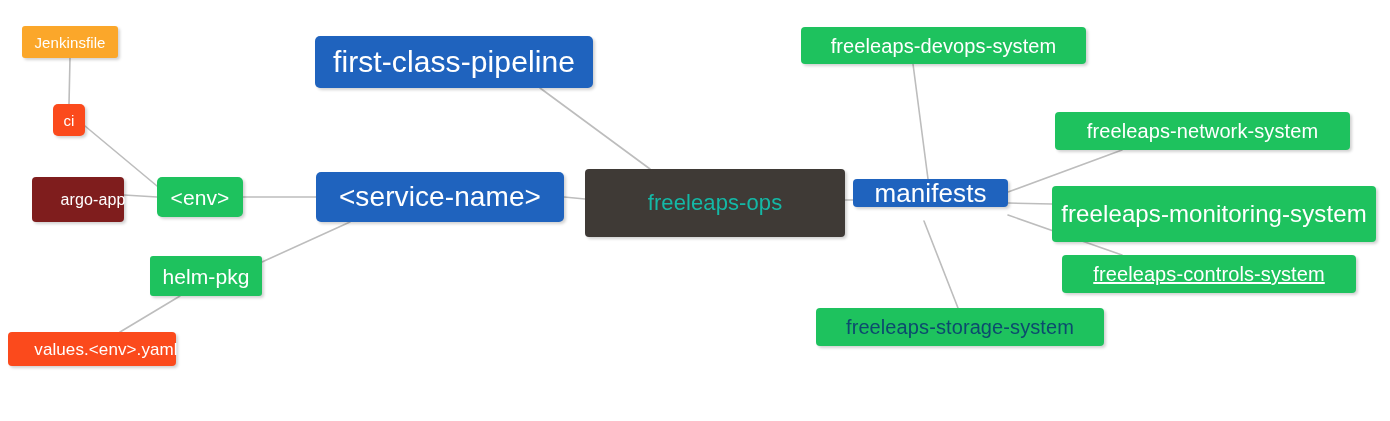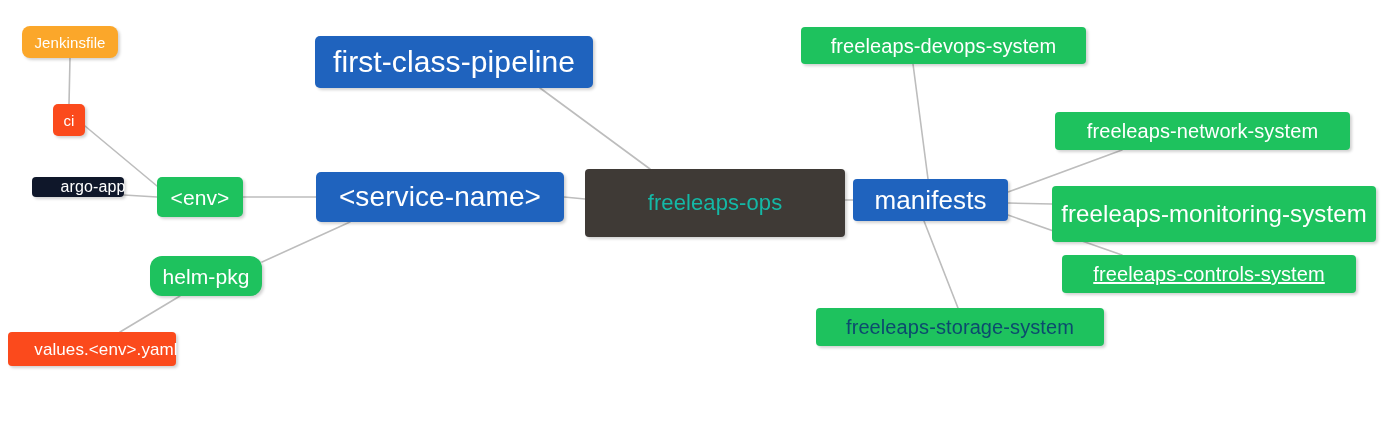--- a/index.html
+++ b/index.html
@@ -56,48 +56,48 @@
       <line x1="540" y1="88" x2="650" y2="169" stroke="#bdbdbd" stroke-width="1.6" stroke-linecap="round"></line>
       <line x1="564" y1="197" x2="585" y2="199" stroke="#bdbdbd" stroke-width="1.6" stroke-linecap="round"></line>
       <line x1="845" y1="200" x2="853" y2="200" stroke="#bdbdbd" stroke-width="1.6" stroke-linecap="round"></line>
       <line x1="928" y1="179" x2="913" y2="64" stroke="#bdbdbd" stroke-width="1.6" stroke-linecap="round"></line>
       <line x1="1008" y1="192" x2="1122" y2="150" stroke="#bdbdbd" stroke-width="1.6" stroke-linecap="round"></line>
       <line x1="1008" y1="203" x2="1052" y2="204" stroke="#bdbdbd" stroke-width="1.6" stroke-linecap="round"></line>
       <line x1="1008" y1="215" x2="1122" y2="255" stroke="#bdbdbd" stroke-width="1.6" stroke-linecap="round"></line>
       <line x1="924" y1="221" x2="958" y2="308" stroke="#bdbdbd" stroke-width="1.6" stroke-linecap="round"></line>
     </svg>
   <div id="node-layer">
-      <div class="node" style="left: 22px; top: 26px; width: 96px; height: 32px; background: rgb(251, 167, 42); font-size: 15px; border-radius: 8px; color: rgb(255, 255, 255);">
+      <div class="node" style="left: 22px; top: 26px; width: 96px; height: 32px; background: rgb(251, 167, 42); font-size: 15px; border-radius: 3px; color: rgb(255, 255, 255);">
         <span class="node-label">Jenkinsfile</span>
       </div>
       <div class="node" style="left: 53px; top: 104px; width: 32px; height: 32px; background: rgb(251, 74, 28); font-size: 15px; border-radius: 5px; color: rgb(255, 255, 255);">
         <span class="node-label">ci</span>
       </div>
-      <div class="node" style="left: 32px; top: 177px; width: 92px; height: 20px; background: #0f172a; font-size: 16px; border-radius: 4px; color: rgb(255, 255, 255); padding-left: 30px;">
+      <div class="node" style="left: 32px; top: 177px; width: 92px; height: 45px; background: #7f1d1d; font-size: 16px; border-radius: 4px; color: rgb(255, 255, 255); padding-left: 30px;">
         <span class="node-label">argo-app</span>
       </div>
       <div class="node" style="left: 157px; top: 177px; width: 86px; height: 40px; background: rgb(30, 194, 94); font-size: 21px; border-radius: 5px; color: rgb(255, 255, 255);">
         <span class="node-label">&lt;env&gt;</span>
       </div>
       <div class="node" style="left: 8px; top: 332px; width: 168px; height: 34px; background: rgb(251, 74, 28); font-size: 17px; border-radius: 4px; color: rgb(255, 255, 255); padding-left: 28px;">
         <span class="node-label">values.&lt;env&gt;.yaml</span>
       </div>
-      <div class="node" style="left: 150px; top: 256px; width: 112px; height: 40px; background: rgb(30, 194, 94); font-size: 21px; border-radius: 12px; color: rgb(255, 255, 255);">
+      <div class="node" style="left: 150px; top: 256px; width: 112px; height: 40px; background: rgb(30, 194, 94); font-size: 21px; border-radius: 3px; color: rgb(255, 255, 255);">
         <span class="node-label">helm-pkg</span>
       </div>
       <div class="node" style="left: 315px; top: 36px; width: 278px; height: 52px; background: rgb(31, 99, 190); font-size: 30px; border-radius: 5px; color: rgb(255, 255, 255);">
         <span class="node-label">first-class-pipeline</span>
       </div>
       <div class="node" style="left: 316px; top: 172px; width: 248px; height: 50px; background: rgb(31, 99, 190); font-size: 28px; border-radius: 5px; color: rgb(255, 255, 255);">
         <span class="node-label">&lt;service-name&gt;</span>
       </div>
       <div class="node" style="left: 585px; top: 169px; width: 260px; height: 68px; background: rgb(63, 58, 54); font-size: 22px; border-radius: 4px; color: #14b8a6;">
         <span class="node-label">freeleaps-ops</span>
       </div>
-      <div class="node" style="left: 853px; top: 179px; width: 155px; height: 42px; background: rgb(31, 99, 190); font-size: 26px; border-radius: 4px; color: rgb(255, 255, 255);">
+      <div class="node" style="left: 853px; top: 179px; width: 155px; height: 28px; background: rgb(31, 99, 190); font-size: 26px; border-radius: 4px; color: rgb(255, 255, 255);">
         <span class="node-label">manifests</span>
       </div>
       <div class="node" style="left: 801px; top: 27px; width: 285px; height: 37px; background: rgb(30, 194, 94); font-size: 20px; border-radius: 4px; color: rgb(255, 255, 255);">
         <span class="node-label">freeleaps-devops-system</span>
       </div>
       <div class="node" style="left: 1055px; top: 112px; width: 295px; height: 38px; background: rgb(30, 194, 94); font-size: 20px; border-radius: 4px; color: rgb(255, 255, 255);">
         <span class="node-label">freeleaps-network-system</span>
       </div>
       <div class="node" style="left: 1052px; top: 186px; width: 324px; height: 56px; background: rgb(30, 194, 94); font-size: 24px; border-radius: 4px; color: rgb(255, 255, 255);">
         <span class="node-label">freeleaps-monitoring-system</span>

